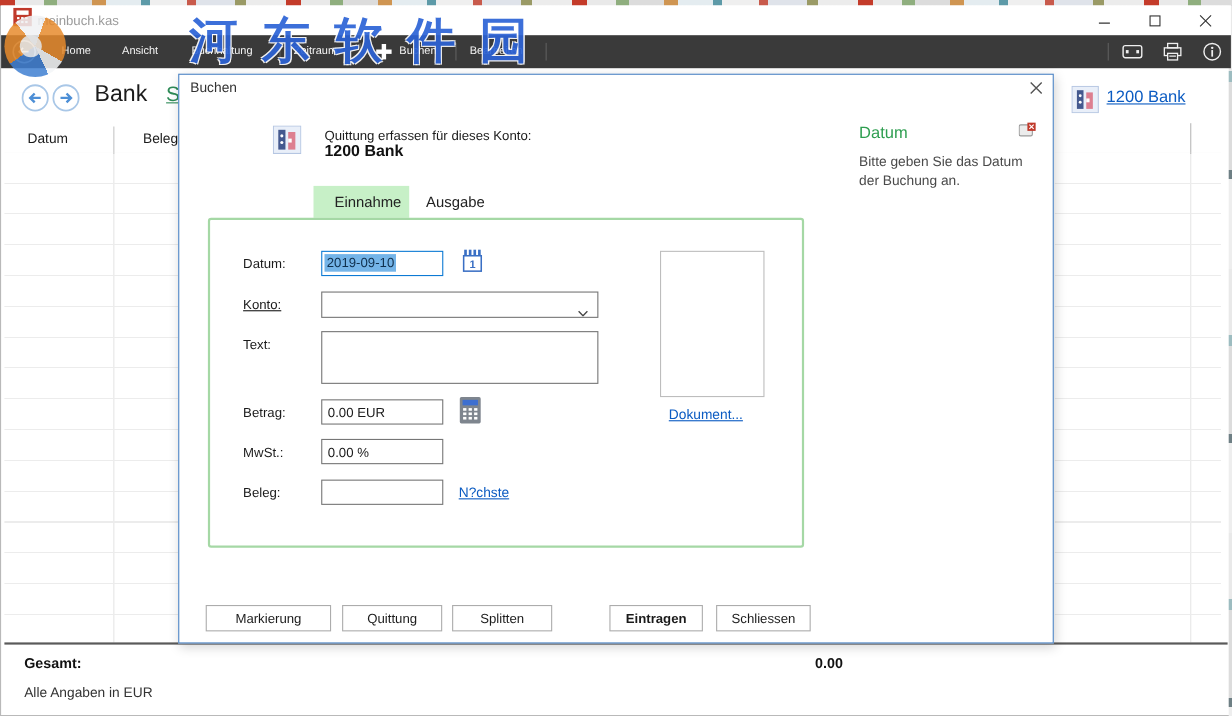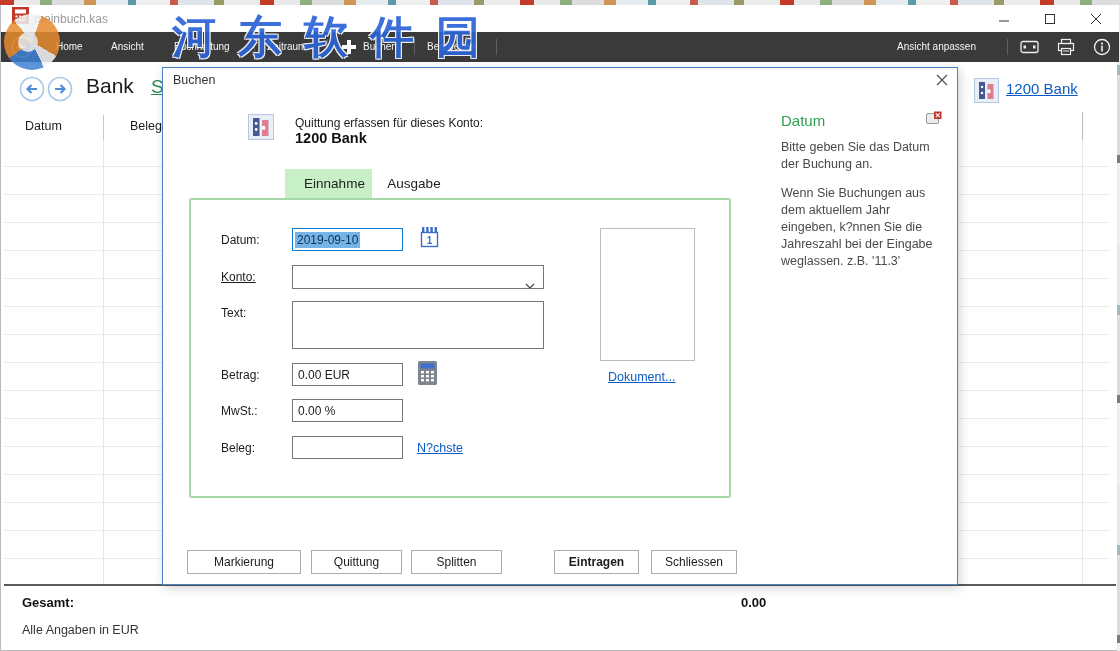--- a/index.html
+++ b/index.html
@@ -123,21 +123,20 @@
     <span class="abs" style="left:340px;top:7px;">
       <svg width="16" height="16">
           <rect x="6" y="1" width="4" height="14" fill="#fff"></rect>
           <rect x="1" y="6" width="14" height="4" fill="#fff"></rect>
         </svg>
     </span>
     <span class="menu-item" style="left:362px;">Buchen</span>
     <span class="menu-sep" style="left:413px;"></span>
     <span class="menu-item" style="left:426px;">Bearbeiten</span>
     <span class="menu-sep" style="left:495px;"></span>
-    <span class="menu-item" style="left:896px;">Ansicht anpassen</span>
     <span class="menu-sep" style="left:1006px;"></span>
     <span class="abs" style="left:1019px;top:7px;">
       <svg width="19" height="16">
           <rect x="1" y="2.5" width="17" height="11" rx="2" fill="none" stroke="#efefef" stroke-width="1.3"></rect>
           <rect x="3.5" y="6.5" width="2.5" height="3" fill="#efefef"></rect>
           <rect x="13" y="6.5" width="2.5" height="3" fill="#efefef"></rect>
         </svg>
     </span>
     <span class="abs" style="left:1056px;top:6px;">
       <svg width="18" height="18">
@@ -276,21 +275,20 @@
     <span class="abs lbl" style="left:58px;top:373px;">Beleg:</span>
     <input class="inp" style="left: 129px; top: 368px; width: 111px; height: 23px;" value="">
     <span class="abs link" style="left:254px;top:373px;font-size:12.5px;">N?chste</span>
 
     <div class="abs docbox"></div>
     <span class="abs link" style="left:445px;top:302px;font-size:12.5px;">Dokument...</span>
 
     <div class="abs help">
       <h3>Datum</h3>
       <p>Bitte geben Sie das Datum der Buchung an.</p>
-      <p>Wenn Sie Buchungen aus dem aktuellem Jahr eingeben, k?nnen Sie die Jahreszahl bei der Eingabe weglassen. z.B. '11.3'</p>
     </div>
     <span class="abs" style="left:763px;top:43px;">
       <svg width="16" height="14">
           <rect x="0.5" y="2.5" width="12" height="10" rx="1.5" fill="#ececec" stroke="#9a9a9a"></rect>
           <rect x="8" y="0.5" width="7.5" height="7.5" fill="#c0392b"></rect>
           <path d="M9.8 2.3 L13.7 6.2 M13.7 2.3 L9.8 6.2" stroke="#fff" stroke-width="1.1"></path>
         </svg>
     </span>
 
     <button class="btn" style="left:24px;width:114px;">Markierung</button>

